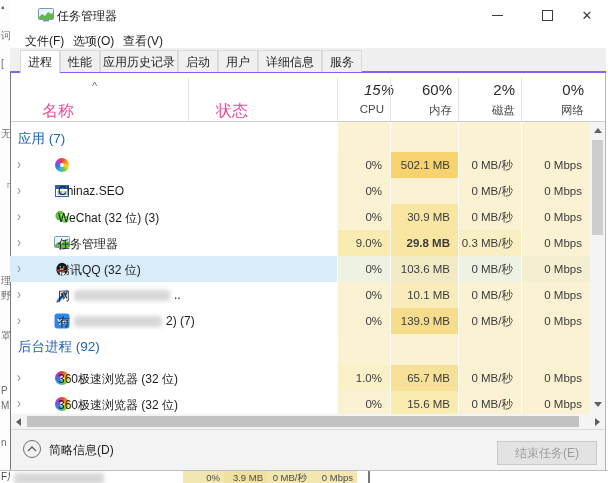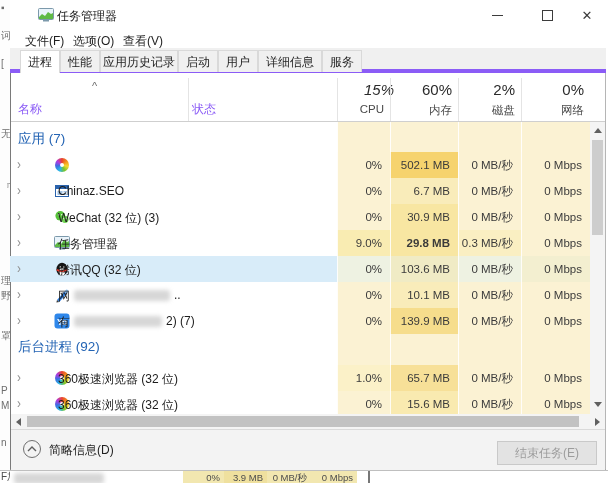--- a/index.html
+++ b/index.html
@@ -23,29 +23,29 @@
   #apptitle{left:47px;top:8px;font-size:12px;color:#1a1a1a;}
   .winbtn{top:0;width:38px;height:30px;display:flex;align-items:center;justify-content:center;cursor:default;}
   #btn-min{left:468px;} #btn-max{left:518px;} #btn-close{left:558px;}
   .glyph-min{width:11px;height:1px;background:#3c3c3c;}
   .glyph-max{width:9px;height:9px;border:1px solid #3c3c3c;}
   .glyph-close{font-size:13px;color:#3c3c3c;line-height:13px;}
   
   #menubar{left:10px;top:30px;width:596px;height:18px;background:#fff;}
   .menuitem{position:absolute;top:2px;font-size:12px;color:#1f1f1f;padding:1px 3px;}
   
-  #tabbar{left:10px;top:48px;width:596px;height:25px;background:#f0f0f0;border-bottom:4px solid #8b5cf6;box-sizing:border-box;}
+  #tabbar{left:10px;top:48px;width:596px;height:25px;background:#f0f0f0;border-bottom:2px solid #8b5cf6;box-sizing:border-box;}
   .tab{position:absolute;top:2px;height:22px;line-height:22px;font-size:12px;color:#1f1f1f;text-align:center;
        background:#f0f0f0;border:1px solid #d9d9d9;border-bottom:none;box-sizing:border-box;}
   .tab.active{background:#fff;height:23px;z-index:2;}
   
   #colheader{left:11px;top:73px;width:594px;height:49px;background:#fff;border-bottom:1px solid #cfcfcf;box-sizing:border-box;}
   .hsep{position:absolute;top:78px;width:1px;height:43px;background:#e4e4e4;}
   #sortcaret{left:92px;top:80px;font-size:11px;color:#6b6b6b;}
-  .hlabel{position:absolute;top:101px;font-size:12px;color:#8b5cf6;}
+  .hlabel{position:absolute;top:101px;font-size:16px;color:#ec4899;margin-left:24px;}
   .hpct{position:absolute;top:81px;font-size:15px;color:#2b2b2b;text-align:right;}
   .hmetric{position:absolute;top:103px;font-size:11.5px;color:#4a4a4a;text-align:right;}
   
   #content{left:0;top:122px;width:606px;height:292px;overflow:hidden;background:transparent;}
   .colbase{position:absolute;top:0;height:292px;border-left:1px solid rgba(255,255,255,0.9);box-sizing:border-box;}
   .grouphdr{position:absolute;left:18px;font-size:13.5px;font-weight:400;}
   .rowname{position:absolute;left:58px;font-size:12px;color:#1c1c1c;white-space:nowrap;}
   .chev{position:absolute;left:17px;font-size:12px;color:#8f8f8f;transform:scaleY(1.2);}
   .rowicon{position:absolute;left:35px;width:16px;height:16px;margin-left:19px;}
   .cell{position:absolute;height:26px;line-height:26px;font-size:11.5px;color:#3b3b3b;text-align:right;box-sizing:border-box;padding-right:8px;border-left:1px solid rgba(255,255,255,0.85);}
@@ -176,21 +176,20 @@
         <div class="chev" style="top: 5px;">›</div>
         <div class="rowicon" style="top: 5px;"><svg width="16" height="16" viewBox="0 0 16 16">
             <rect x="1.5" y="2.5" width="13" height="11" fill="#fff" stroke="#2a63ad"></rect>
             <rect x="2" y="3" width="12" height="3" fill="#2a63ad"></rect>
             <rect x="3.5" y="8" width="5" height="4" fill="#9fc0e2"></rect>
             <rect x="9.5" y="8" width="3.5" height="1.5" fill="#9fc0e2"></rect>
             <rect x="9.5" y="10.5" width="3.5" height="1.5" fill="#9fc0e2"></rect>
           </svg></div>
         <div class="rowname" style="top: 6px;">Chinaz.SEO</div>
         <div class="cell" style="left: 337px; top: 0px; width: 53px; background: rgb(251, 242, 211);">0%</div>
-        <div class="cell" style="left: 390px; top: 0px; width: 68px; background: rgb(249, 236, 186);">6.7 MB</div>
         <div class="cell" style="left: 458px; top: 0px; width: 63px; background: rgb(251, 242, 211);">0 MB/秒</div>
         <div class="cell" style="left: 521px; top: 0px; width: 69px; background: rgb(251, 242, 211);">0 Mbps</div>
       </div>
       <div style="position: absolute; left: 0px; top: 82px; width: 606px; height: 26px;">
         <div class="chev" style="top: 5px;">›</div>
         <div class="rowicon" style="top: 5px;"><svg width="16" height="16" viewBox="0 0 16 16">
             <circle cx="6.2" cy="6.8" r="4.8" fill="#57c23a"></circle>
             <circle cx="4.6" cy="5.8" r="0.7" fill="#fff"></circle>
             <circle cx="7.8" cy="5.8" r="0.7" fill="#fff"></circle>
             <circle cx="11" cy="10.3" r="3.6" fill="#71d455"></circle>

